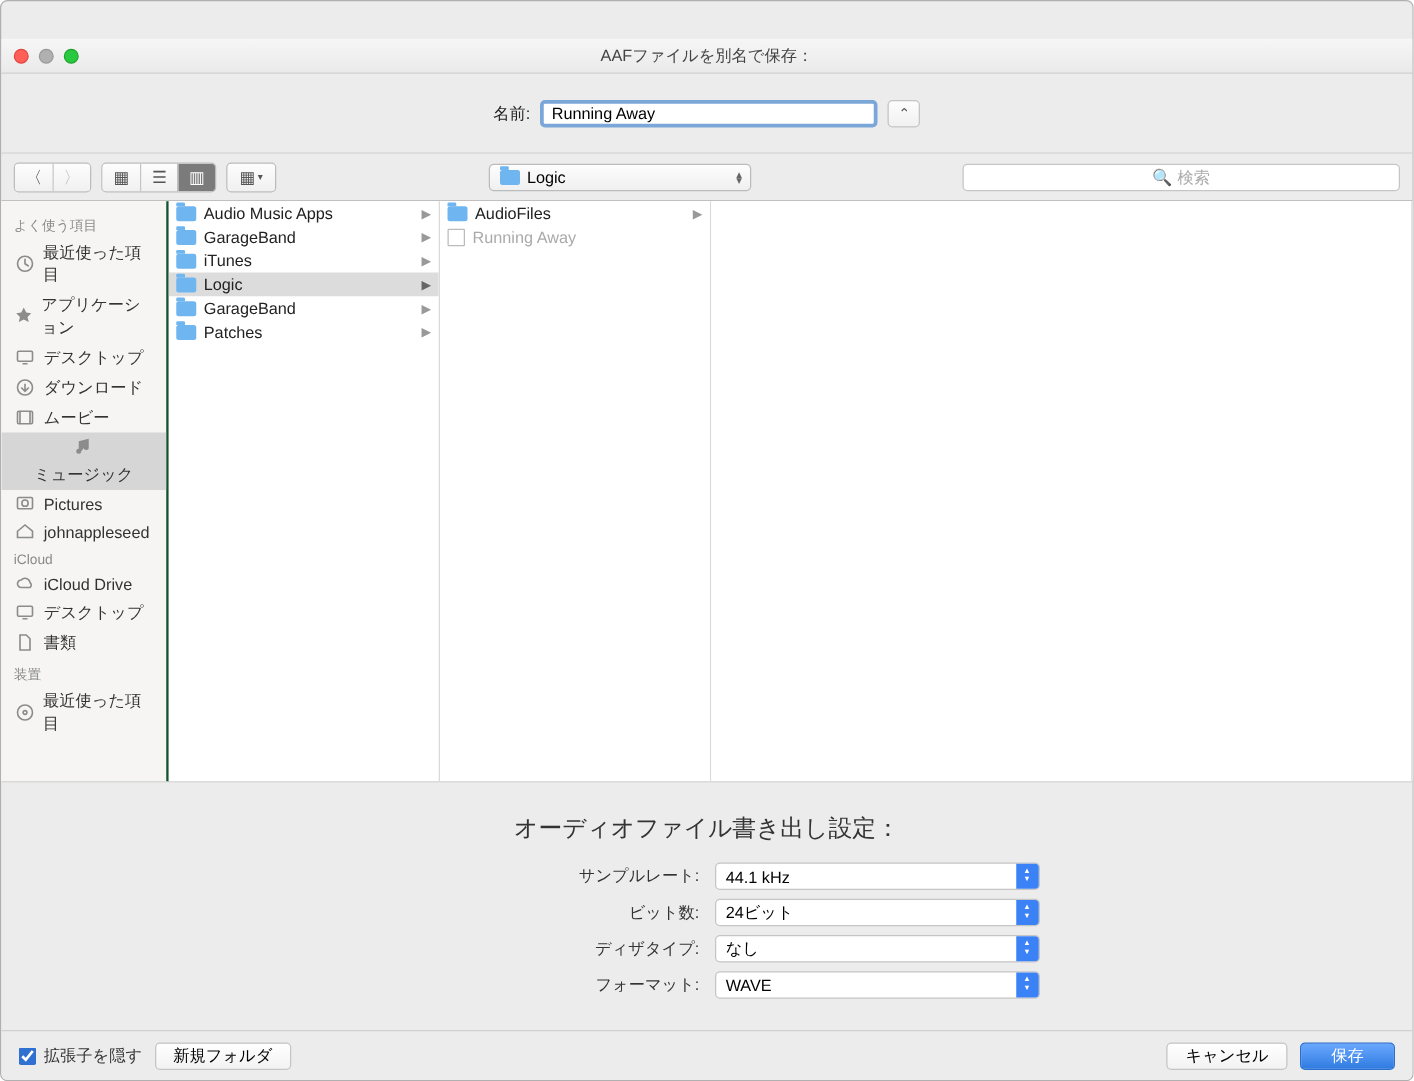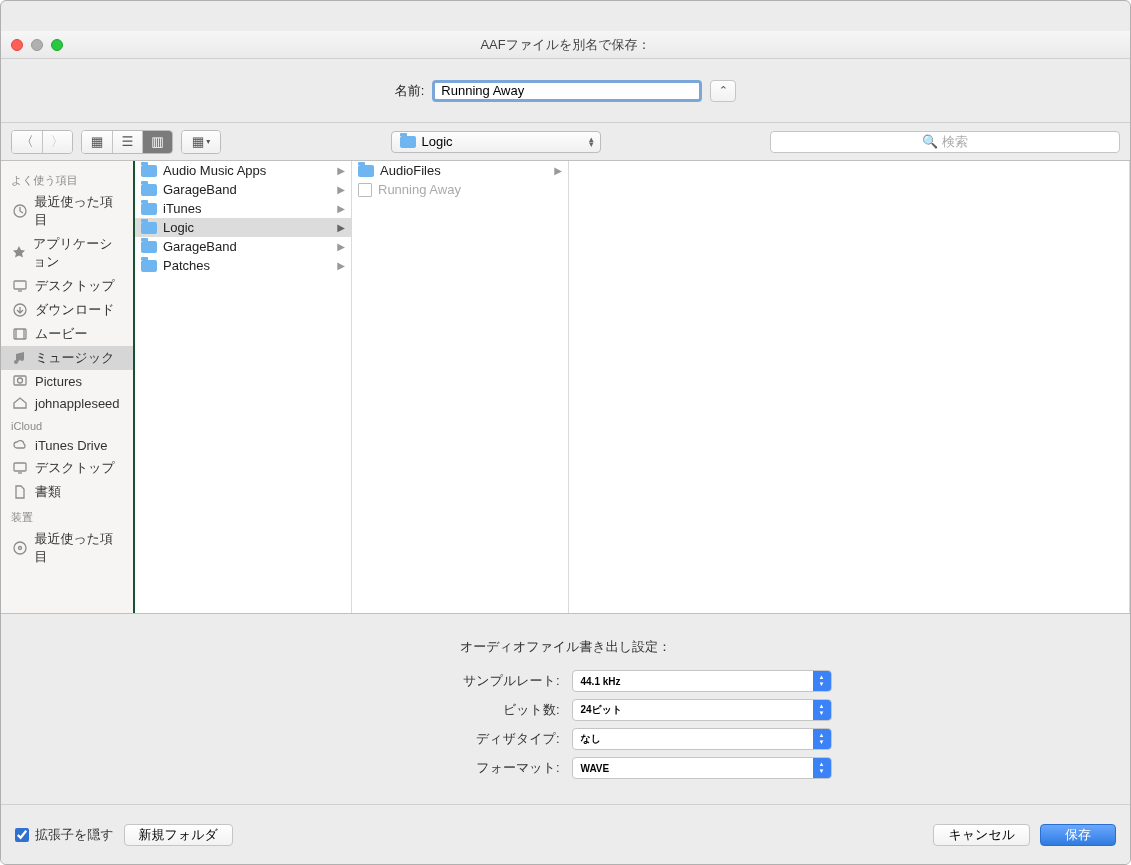--- a/index.html
+++ b/index.html
@@ -25,43 +25,43 @@
 .pathbtn { display:flex; align-items:center; border:1px solid #bcbcbc; border-radius:4px; background:linear-gradient(#fdfdfd,#f0f0f0); height:22px; padding:0 18px 0 8px; font-size:13px; gap:6px; position:relative; min-width:210px; cursor:pointer; }
 .pathbtn .arr { position:absolute; right:6px; font-size:9px; color:#666; line-height:5px; }
 .folder-icon { width:16px; height:12px; background:#6fb5f0; border-radius:2px; position:relative; }
 .folder-icon::before { content:""; position:absolute; top:-3px; left:0; width:7px; height:3px; background:#6fb5f0; border-radius:1px 1px 0 0; }
 .toolbar-spacer { flex:1; }
 .searchbox { width:350px; height:22px; border:1px solid #c5c5c5; border-radius:4px; background:#fff; display:flex; align-items:center; justify-content:center; color:#aaa; font-size:13px; gap:4px; }
 .browser { flex:1; display:flex; min-height:0; background:#fff; border-bottom:1px solid #c0c0c0; }
 .sidebar { width:134px; background:#f6f5f4; border-right:2px solid #14532d; overflow:auto; padding:6px 0 12px 0; }
 .sb-header { font-size:11px; color:#8a8a8a; padding:6px 10px 2px 10px; }
 .sb-item { display:flex; align-items:center; gap:6px; padding:3px 10px; font-size:13px; color:#333; cursor:pointer; }
-.sb-item.selected { background:#d6d6d6; }
+.sb-item.selected { background:#d6d6d6;flex-direction:column; }
 .sb-icon { width:18px; height:16px; color:#8c8c8c; display:flex; align-items:center; justify-content:center; font-size:14px; }
 .sb-icon svg { width:16px; height:16px; fill:none; stroke:#8c8c8c; stroke-width:1.3; }
 .sb-icon.filled svg { fill:#8c8c8c; stroke:none; }
 .col { border-right:1px solid #d9d9d9; overflow:auto; font-size:13px; background:#fff; }
 .col1 { width:217px; }
 .col2 { width:217px; }
 .col3 { flex:1; }
 .frow { display:flex; align-items:center; padding:1px 6px; height:19px; color:#222; cursor:pointer; gap:6px; position:relative; }
 .frow.selected { background:#dcdcdc; }
 .frow .chev { position:absolute; right:6px; font-size:10px; color:#999; }
 .frow.selected .chev { color:#666; }
 .file-icon { width:14px; height:14px; background:#fff; border:1px solid #bbb; border-radius:1px; }
 .dim { color:#aaa; }
 .settings { background:#ececec; padding:24px 0 18px 0; }
-.settings-title { text-align:center; font-size:13px; color:#333; margin-bottom:14px; }
+.settings-title { text-align:center; font-size:19px; color:#333; margin-bottom:14px; }
 .srow { display:flex; align-items:center; justify-content:center; margin-bottom:7px; gap:12px; }
 .srow label { width:260px; text-align:right; font-size:13px; color:#333; }
-.sel { width:260px; height:22px; border:1px solid #c5c5c5; border-radius:4px; background:#fff; font-size:10px; padding:0 22px 0 8px; position:relative; display:flex; align-items:center; cursor:pointer;font-weight:bold; }
+.sel { width:260px; height:22px; border:1px solid #c5c5c5; border-radius:4px; background:#fff; font-size:13px; padding:0 22px 0 8px; position:relative; display:flex; align-items:center; cursor:pointer; }
 .sel .stepper { position:absolute; right:0; top:0; width:18px; height:100%; background:#3b82f6; border-radius:0 3px 3px 0; display:flex; flex-direction:column; align-items:center; justify-content:center; }
 .sel .stepper::before { content:"▲"; color:#fff; font-size:6px; line-height:7px; }
 .sel .stepper::after { content:"▼"; color:#fff; font-size:6px; line-height:7px; }
-.bottombar { height:60px; background:#ececec; display:flex; align-items:center; padding:0 14px; border-top:1px solid #d0d0d0; gap:10px; }
+.bottombar { height:40px; background:#ececec; display:flex; align-items:center; padding:0 14px; border-top:1px solid #d0d0d0; gap:10px; }
 .check { display:flex; align-items:center; gap:6px; font-size:13px; color:#333; }
 .check input { accent-color:#2f70d1; width:14px; height:14px; }
 .btn { height:22px; padding:0 14px; border:1px solid #c5c5c5; border-radius:4px; background:linear-gradient(#fff,#f2f2f2); font-size:13px; cursor:pointer; }
 .btn.primary { background:linear-gradient(#6aa8ff,#2f7be0); border-color:#2a6fd0; color:#fff; padding:0 24px; }
 .spacer { flex:1; }
 </style>
 </head>
 <body>
 
 <div class="window">
@@ -194,21 +194,21 @@
           <span>johnappleseed</span>
         </div>
 
       <div class="sb-header">iCloud</div>
       <div class="sb-item">
           <span class="sb-icon">
             <svg viewBox="0 0 16 16">
               <path d="M5 11a3 3 0 0 1 0-6 4 4 0 0 1 7 2 2.5 2.5 0 0 1 0 4z"></path>
             </svg>
           </span>
-          <span>iTunes Drive</span>
+          <span>iCloud Drive</span>
         </div>
       <div class="sb-item">
           <span class="sb-icon">
             <svg viewBox="0 0 16 16">
               <rect x="2" y="3" width="12" height="8" rx="1"></rect>
               <path d="M6 13h4"></path>
             </svg>
           </span>
           <span>デスクトップ</span>
         </div>

